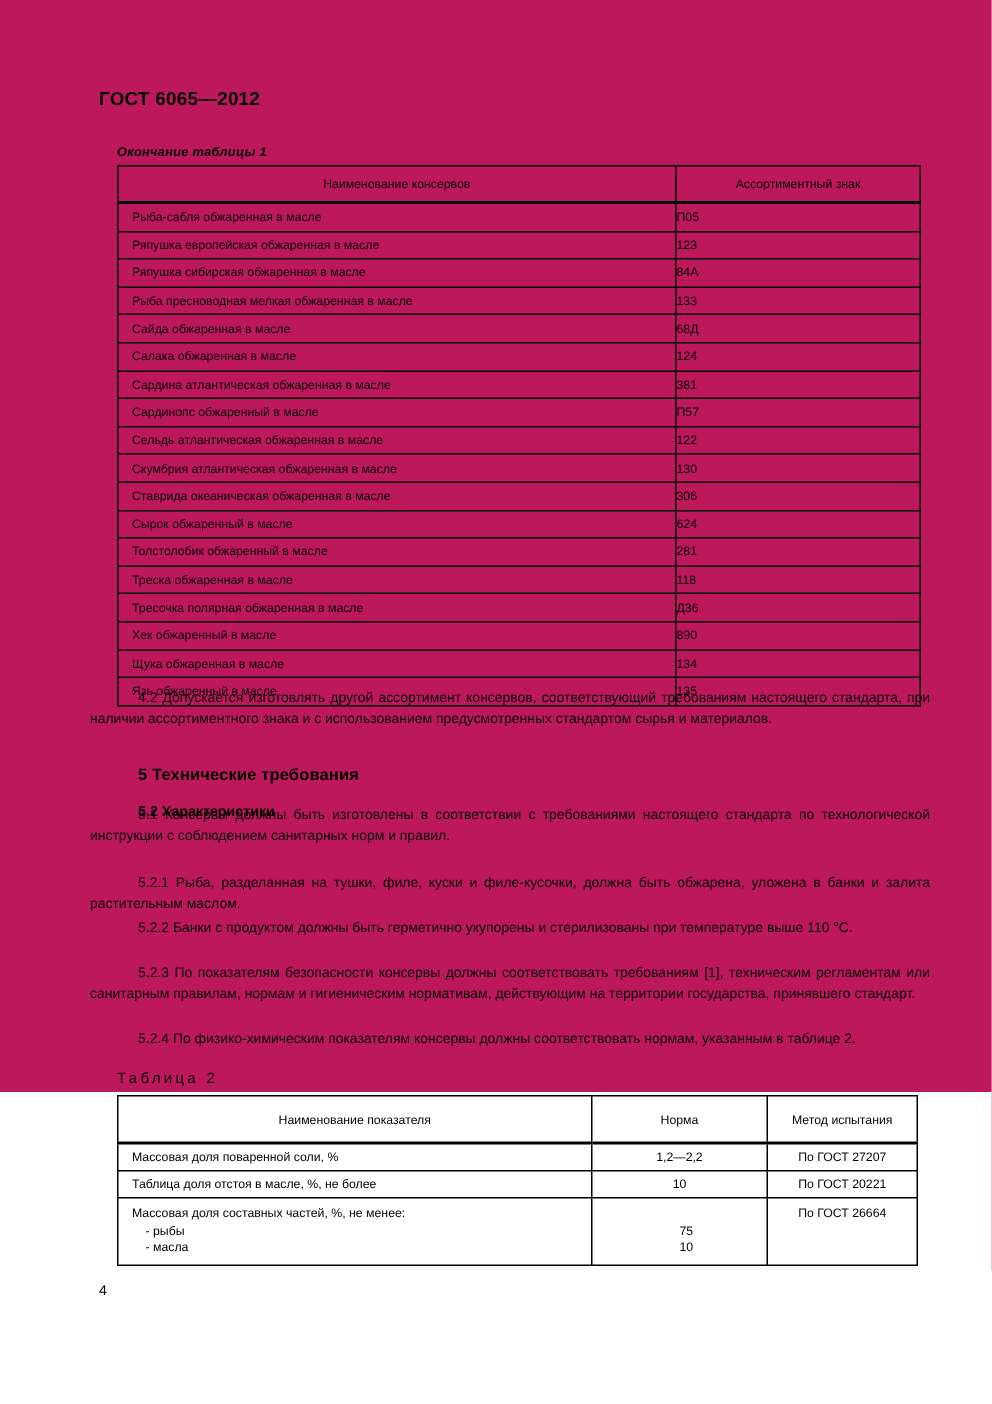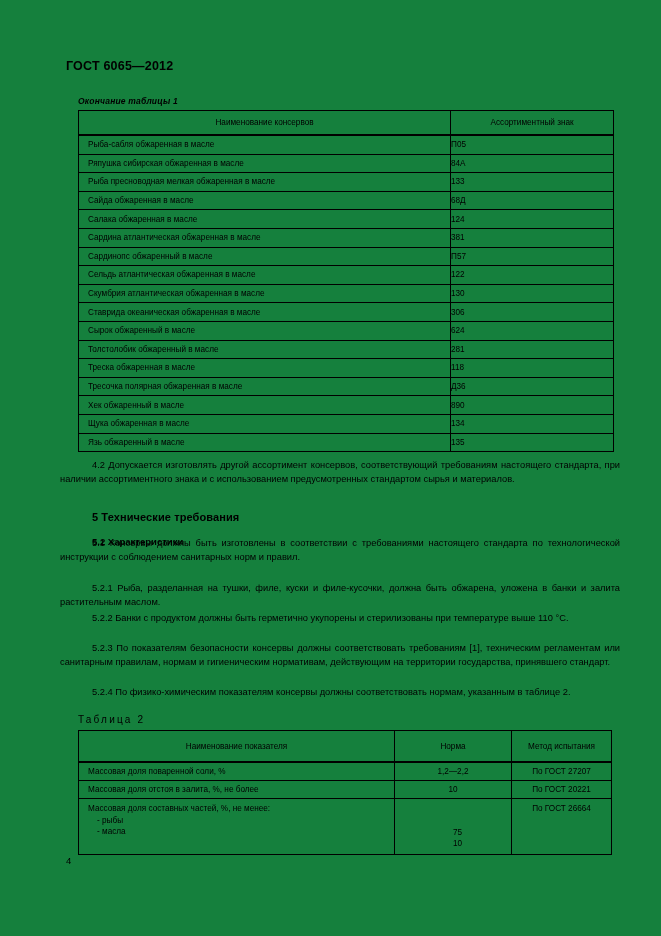--- a/index.html
+++ b/index.html
@@ -12,22 +12,22 @@
     height: 936px;
     font-family: "Liberation Sans", sans-serif;
     color: #000000;
     position: relative;
     overflow: hidden;
   }
   .page {
     position: absolute;
     left: 0; top: 0;
     width: 661px;
-    height: 936px;
-    background: #15803d;
+    height: 728px;
+    background: #be185d;
     text-decoration: underline;
   }
 
   
   .doc-header {
     position: absolute;
     left: 66px;
     top: 59px;
     font-size: 12.5px;
     font-weight: bold;
@@ -107,21 +107,21 @@
   .t2 tbody td.method {
     text-align: center;
     padding-left: 0;
     padding-right: 0;
   }
   .t2 .c-ind { width: 316px; }
   .t2 .c-norm { width: 117px; }
   .t2 .c-meth { width: 100px; }
   .t2 td.method-top { vertical-align: top; padding-top: 5px; }
   .t2 td.ind-multi { vertical-align: top; padding-top: 4px; padding-bottom: 5px; line-height: 1.42; }
-  .t2 td.norm-multi { vertical-align: top; padding-top: 16px; line-height: 1.42; }
+  .t2 td.norm-multi { vertical-align: top; padding-top: 4px; line-height: 1.42; }
   .sub-line { display: block; padding-left: 9px; }
   .blank-line { display: block; visibility: hidden; }
 
   
   .body-block {
     position: absolute;
     left: 60px;
     width: 560px;
     font-size: 9.3px;
     line-height: 1.47;
@@ -174,20 +174,24 @@
     <thead>
       <tr>
         <th>Наименование консервов</th>
         <th>Ассортиментный знак</th>
       </tr>
     </thead>
     <tbody>
       <tr>
         <td>Рыба-сабля обжаренная в масле</td>
         <td class="code">П05</td>
+      </tr>
+      <tr>
+        <td>Ряпушка европейская обжаренная в масле</td>
+        <td class="code">123</td>
       </tr>
       <tr>
         <td>Ряпушка сибирская обжаренная в масле</td>
         <td class="code">84А</td>
       </tr>
       <tr>
         <td>Рыба пресноводная мелкая обжаренная в масле</td>
         <td class="code">133</td>
       </tr>
       <tr>
@@ -280,21 +284,21 @@
         <th>Метод испытания</th>
       </tr>
     </thead>
     <tbody>
       <tr>
         <td>Массовая доля поваренной соли, %</td>
         <td class="norm">1,2—2,2</td>
         <td class="method">По ГОСТ 27207</td>
       </tr>
       <tr>
-        <td>Массовая доля отстоя в залита, %, не более</td>
+        <td>Таблица доля отстоя в масле, %, не более</td>
         <td class="norm">10</td>
         <td class="method">По ГОСТ 20221</td>
       </tr>
       <tr>
         <td class="ind-multi">
           <span>Массовая доля составных частей, %, не менее:</span>
           <span class="sub-line">- рыбы</span>
           <span class="sub-line">- масла</span>
         </td>
         <td class="norm norm-multi">

